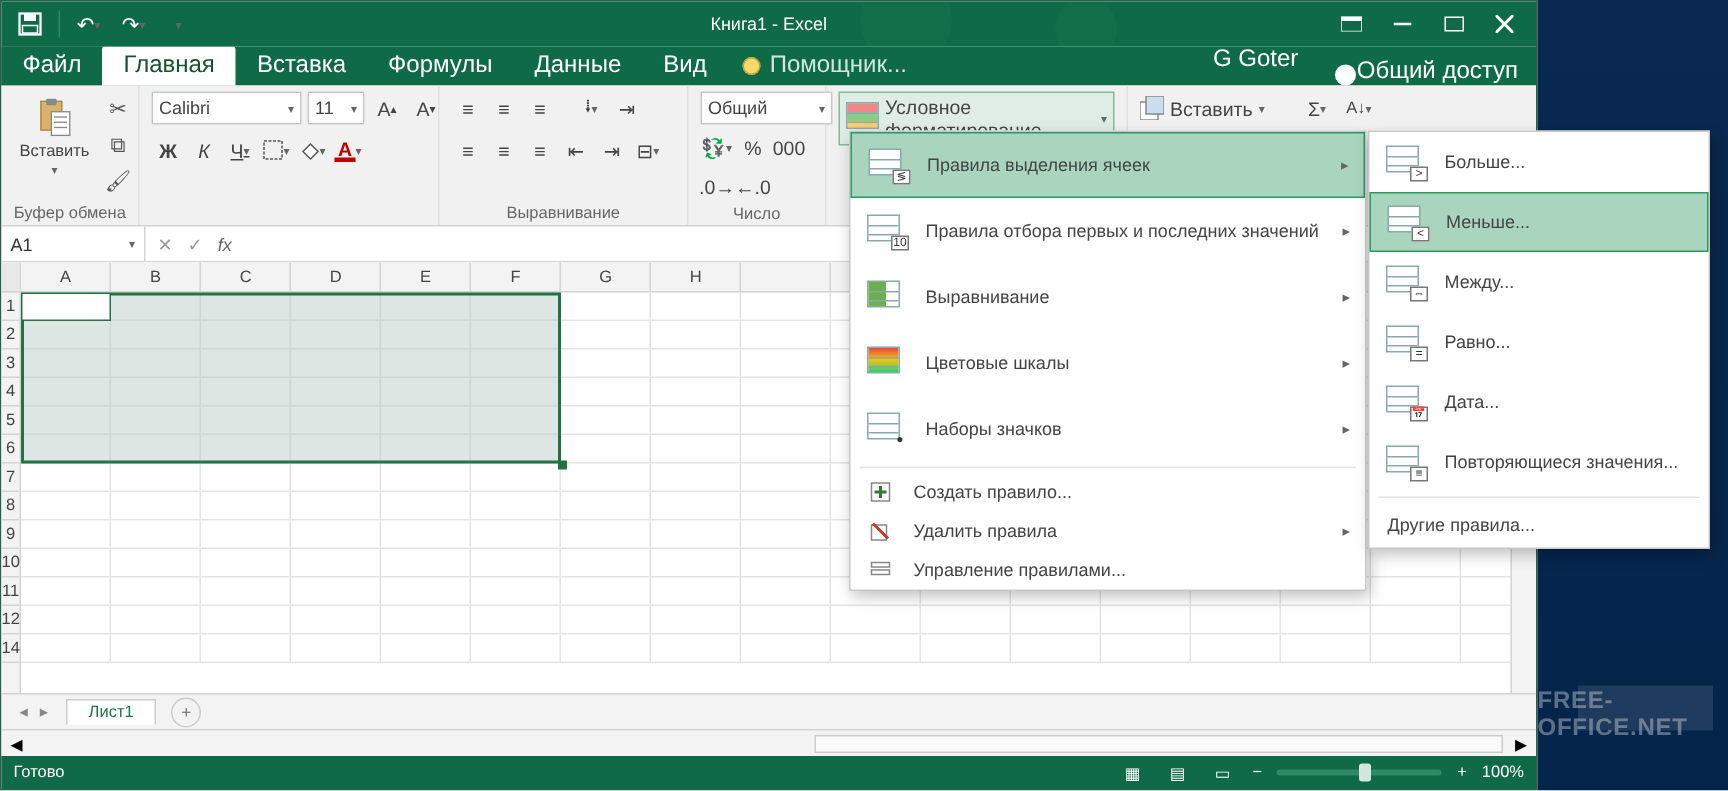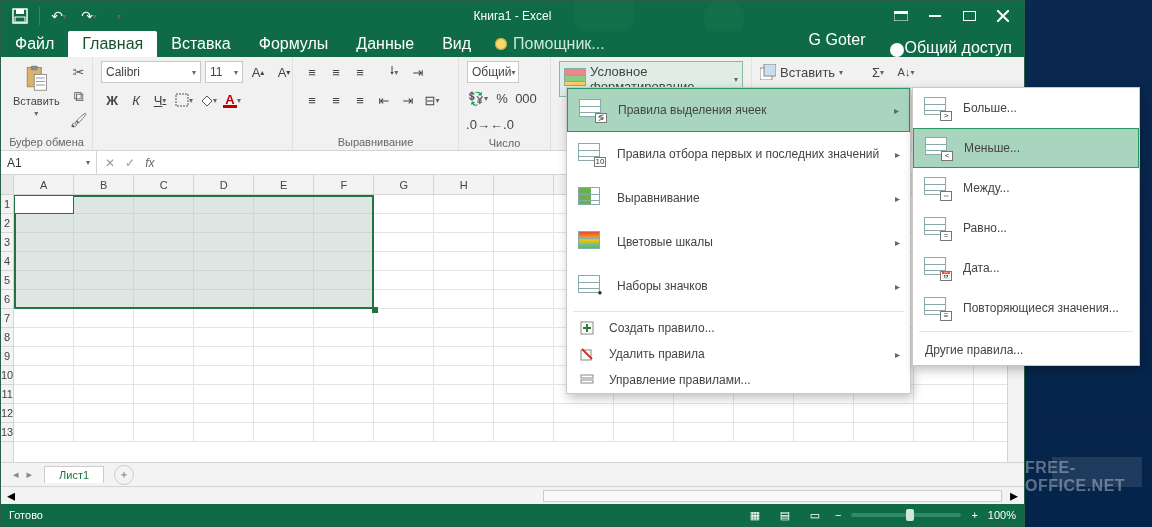--- a/index.html
+++ b/index.html
@@ -41,21 +41,21 @@
 .combo.font{ width:100px; padding:0 4px; justify-content:space-between;}
 .combo.size{ width:38px; justify-content:space-between; padding:0 4px;}
 .caret{ font-size:8px; color:#666;}
 .sq-btn{ width:22px; height:22px; display:flex; align-items:center; justify-content:center; font-size:13px; color:#444;}
 .font-row2{ display:flex; gap:2px;}
 .b{font-weight:bold;} .i{font-style:italic;} .u{text-decoration:underline;}
 .fontcolor-sw{ width:14px; height:3px; background:#c00000; display:block; margin-top:-2px;}
 .align-box{ display:flex; flex-direction:column; gap:6px;}
 .row{ display:flex; gap:2px;}
 .num-box{ display:flex; flex-direction:column; gap:4px;}
-.combo.numfmt{ width:52px; padding:0 4px; justify-content:space-between;}
+.combo.numfmt{ width:88px; padding:0 4px; justify-content:space-between;}
 .formula-bar{ height:24px; display:flex; border-bottom:1px solid #d4d4d4; background:#fff;}
 .namebox{ width:96px; border-right:1px solid #d4d4d4; display:flex; align-items:center; padding:0 6px; font-size:12px; color:#333; justify-content:space-between;}
 .fx-area{ display:flex; align-items:center; gap:10px; padding:0 8px; color:#999; font-size:12px;}
 .fx-area .fx{ font-style:italic; color:#666;}
 .grid-wrap{ flex:1; display:flex; overflow:hidden; position:relative; background:#fff;}
 .rowhdrs{ width:28px; background:#f3f3f3; border-right:1px solid #d4d4d4;}
 .grid{ flex:1; position:relative;}
 .colhdrs{ display:flex; height:20px; background:#f3f3f3; border-bottom:1px solid #d4d4d4;}
 .colhdr{ width:60px; border-right:1px solid #d4d4d4; font-size:11px; color:#444; display:flex; align-items:center; justify-content:center;}
 .corner{ height:20px; border-bottom:1px solid #d4d4d4; background:#e8e8e8;}
@@ -334,21 +334,21 @@
           <div class="rowhdr">3</div>
           <div class="rowhdr">4</div>
           <div class="rowhdr">5</div>
           <div class="rowhdr">6</div>
           <div class="rowhdr">7</div>
           <div class="rowhdr">8</div>
           <div class="rowhdr">9</div>
           <div class="rowhdr">10</div>
           <div class="rowhdr">11</div>
           <div class="rowhdr">12</div>
-          <div class="rowhdr">13</div>
+          <div class="rowhdr">14</div>
         </div>
     </div>
     <div class="grid">
       <div class="colhdrs" id="colhdrs">
           <div class="colhdr">A</div>
           <div class="colhdr">B</div>
           <div class="colhdr">C</div>
           <div class="colhdr">D</div>
           <div class="colhdr">E</div>
           <div class="colhdr">F</div>

